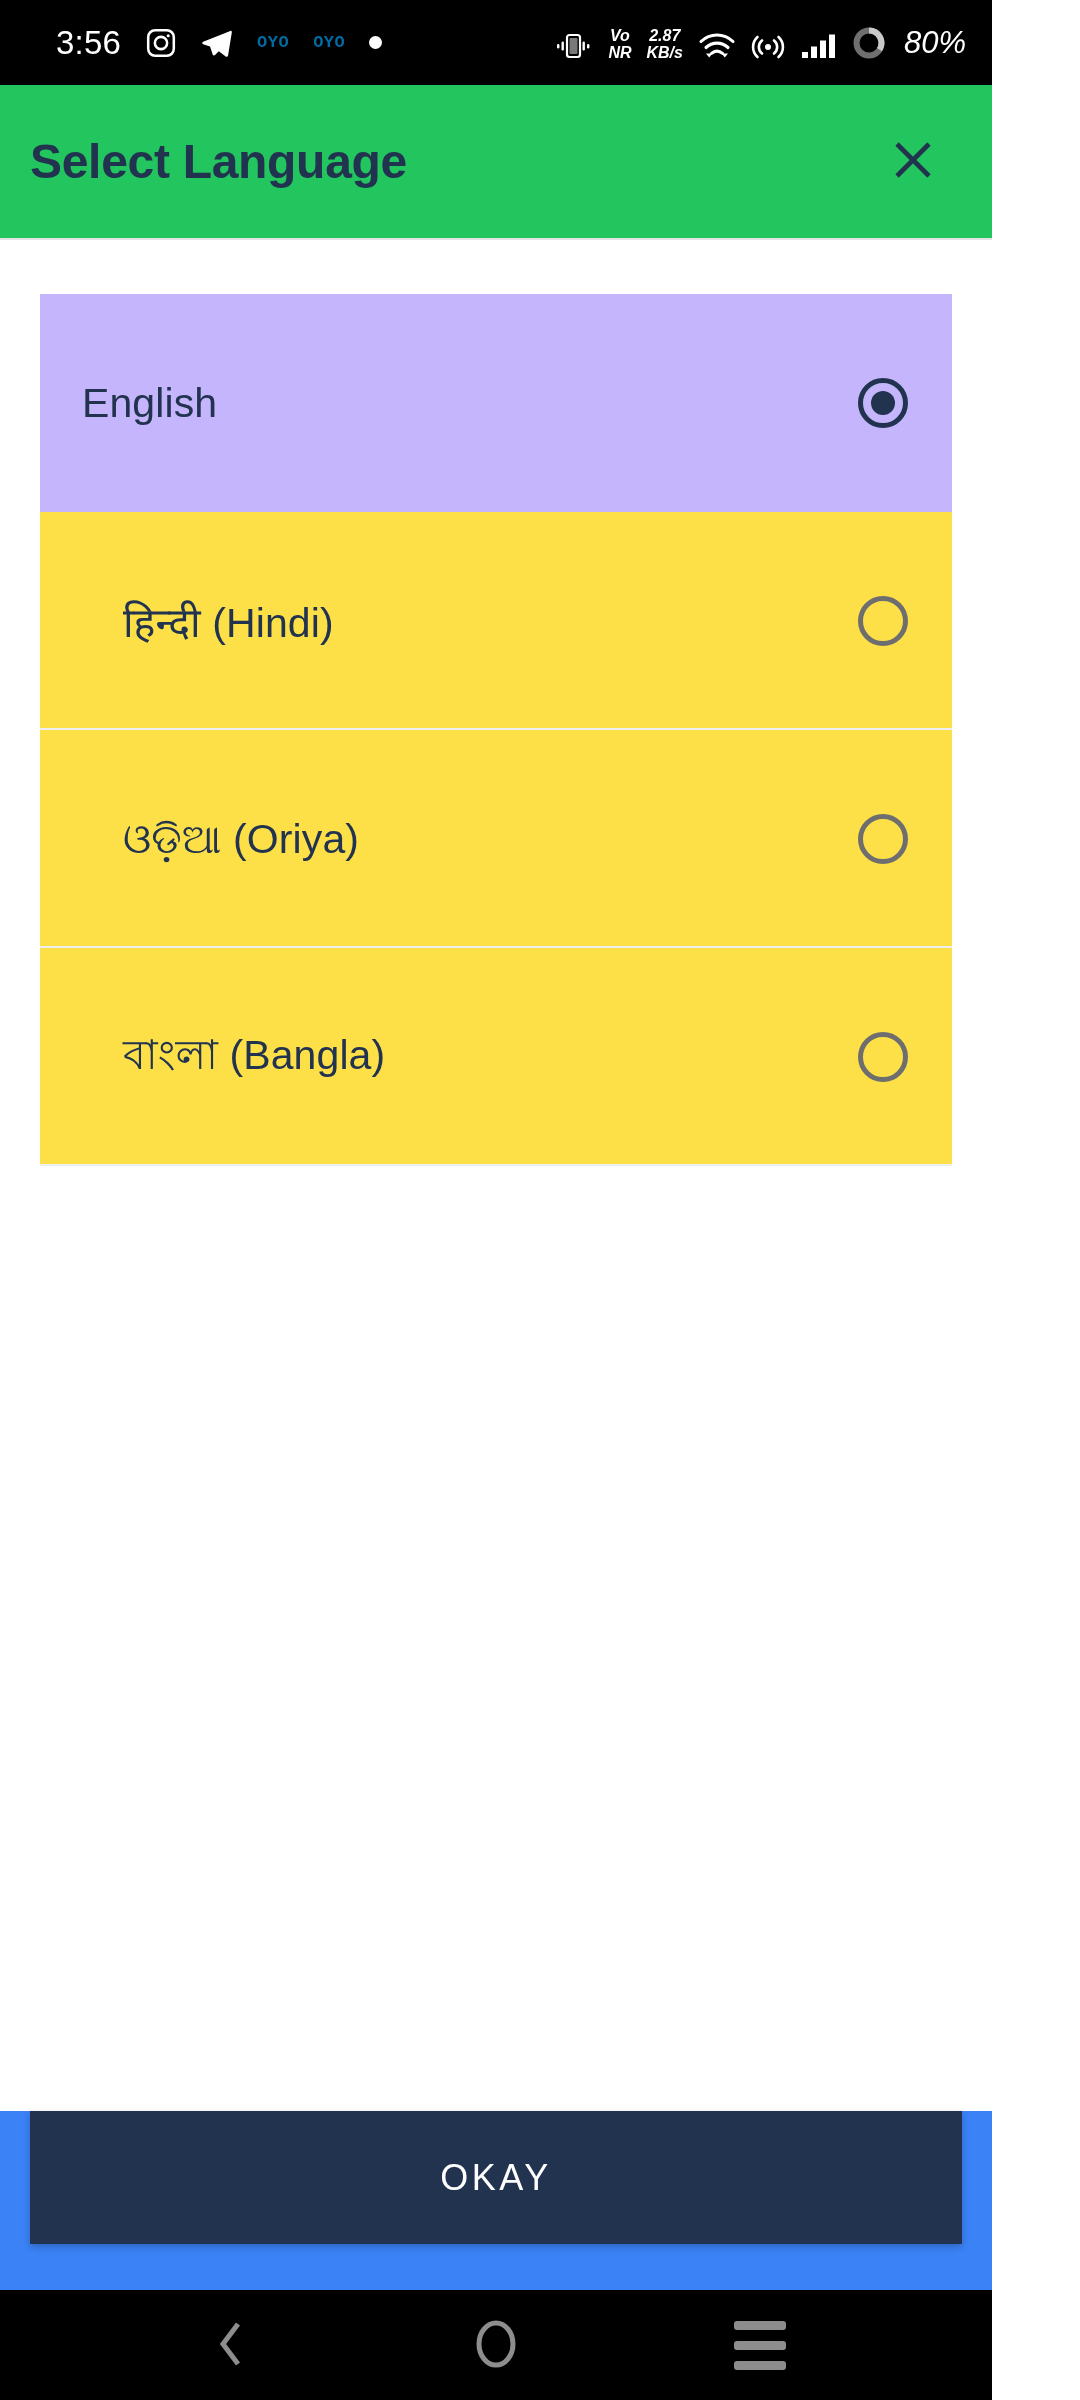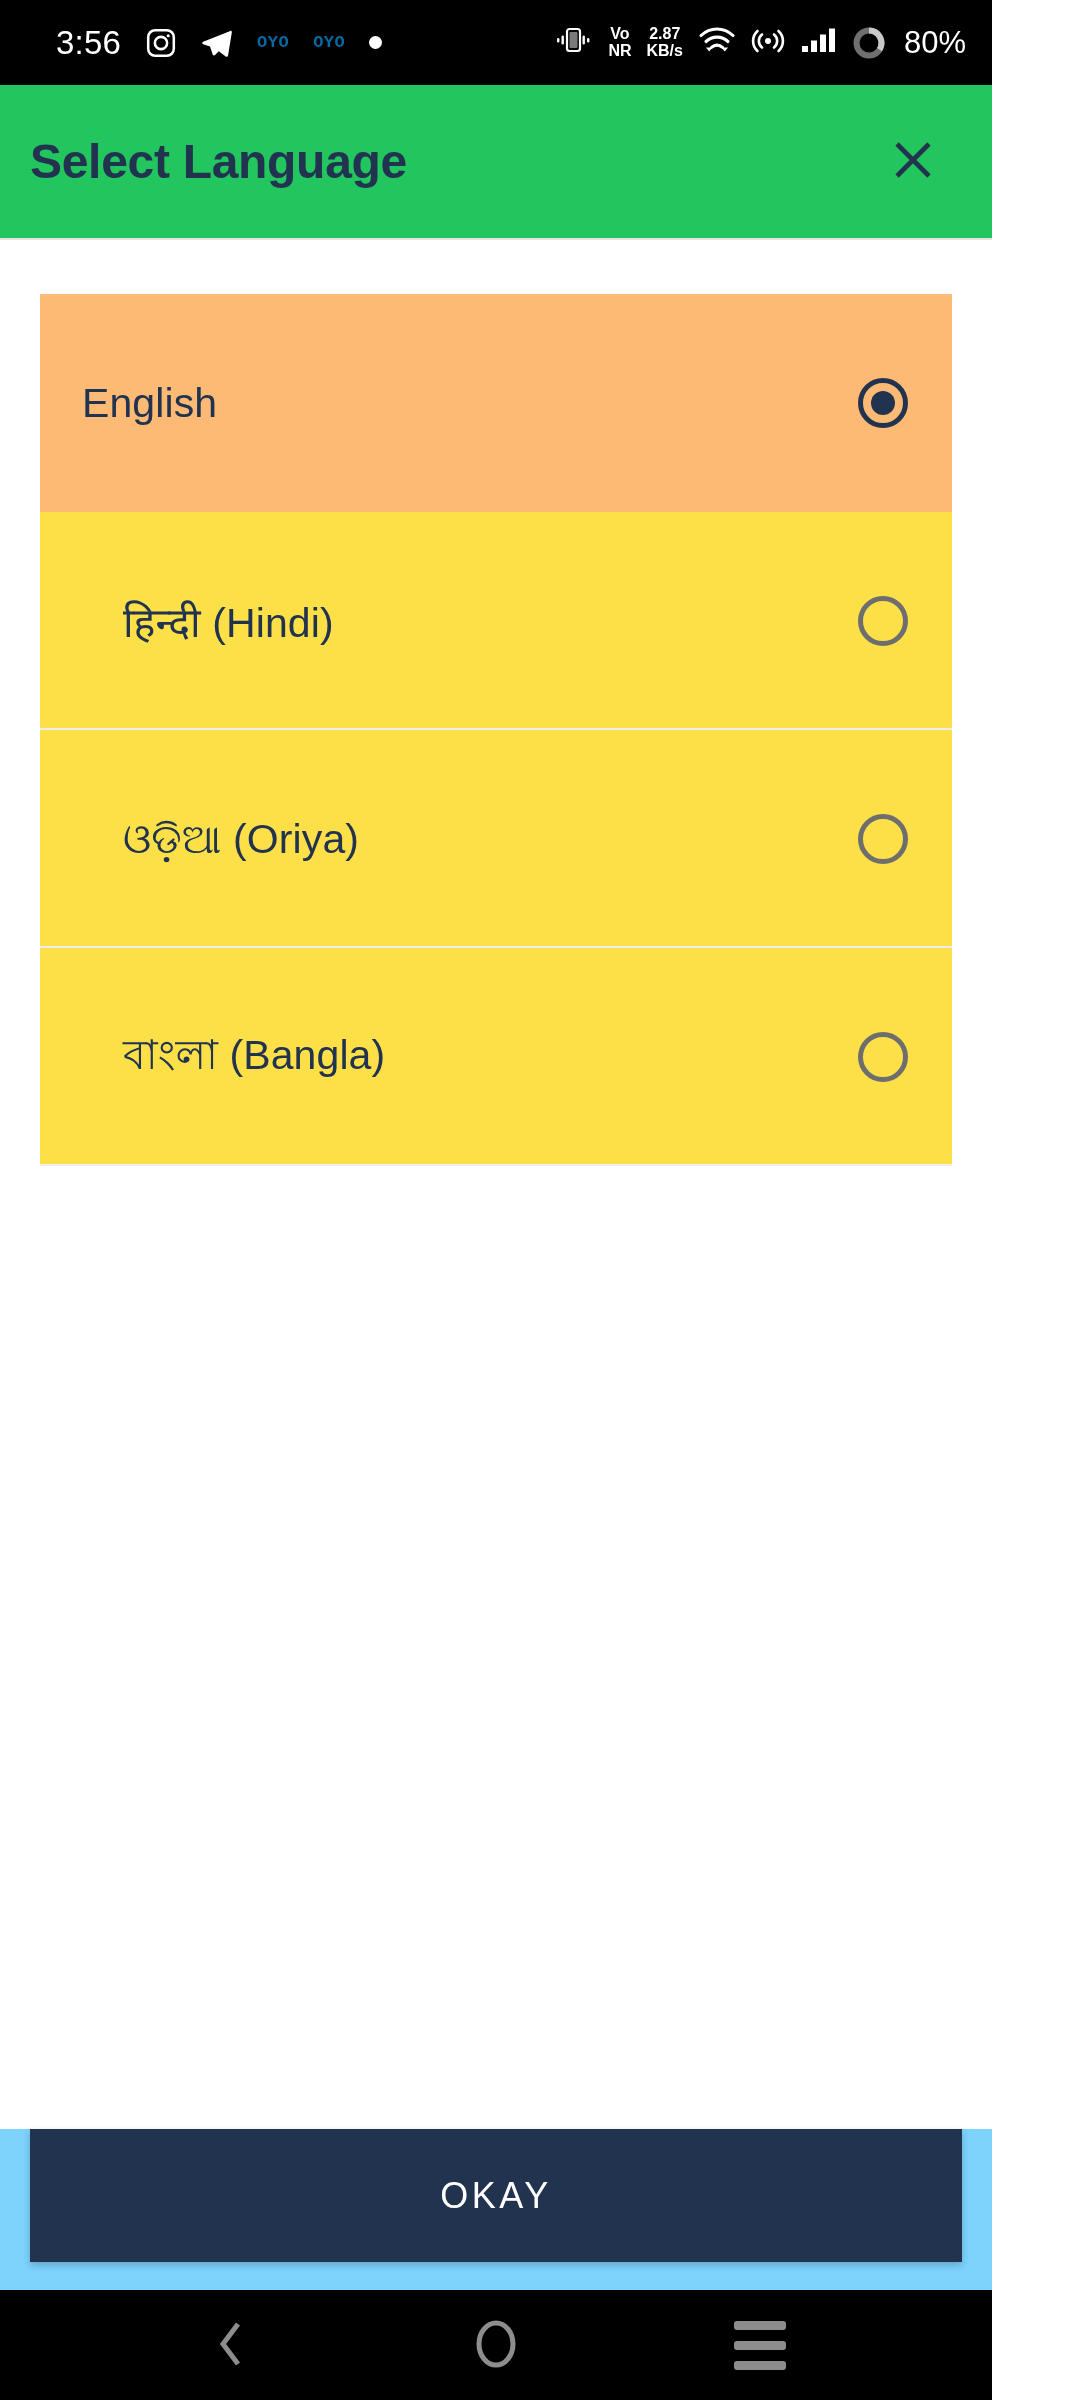--- a/index.html
+++ b/index.html
@@ -39,22 +39,23 @@
   .status-clock {
     font-size: 33px;
     font-weight: 400;
     letter-spacing: 0.2px;
     color: #ffffff;
     line-height: 1;
   }
   .status-spacer { flex: 1 1 auto; }
   .status-right {
     display: flex;
-    align-items: flex-start;
+    align-items: flex-end;
     gap: 15px;
+    font-style: italic;
   }
   .sb-icon { display: flex; align-items: center; justify-content: center; }
   .oyo-badge {
     font-size: 17px;
     font-weight: 700;
     letter-spacing: 0.5px;
     color: #0369a1;
     font-family: Liberation Mono, monospace;
   }
   .dot-icon {
@@ -123,21 +124,21 @@
     height: 218px;
     margin: 0 40px;
     display: flex;
     align-items: center;
     justify-content: space-between;
     padding: 0 44px 0 83px;
     background: #fde047;
     cursor: pointer;
   }
   .lang-row.selected {
-    background: #fdba74;
+    background: #c4b5fd;
     padding-left: 42px;
   }
   .lang-row .divider {
     position: absolute;
     left: 0;
     right: 0;
     bottom: 0;
     height: 2px;
     background: #eceef0;
   }
@@ -172,22 +173,22 @@
     height: 24px;
     border-radius: 50%;
     background: #223350;
   }
 
   
   .footer-actions {
     flex: 0 0 auto;
     display: flex;
     gap: 56px;
-    padding: 0 30px 28px 30px;
-    background: #7dd3fc;
+    padding: 0 30px 46px 30px;
+    background: #3b82f6;
   }
   .action-btn {
     flex: 1 1 0;
     height: 133px;
     background: #223350;
     color: #ffffff;
     border: none;
     font-family: "Liberation Sans", sans-serif;
     font-size: 36px;
     font-weight: 400;

